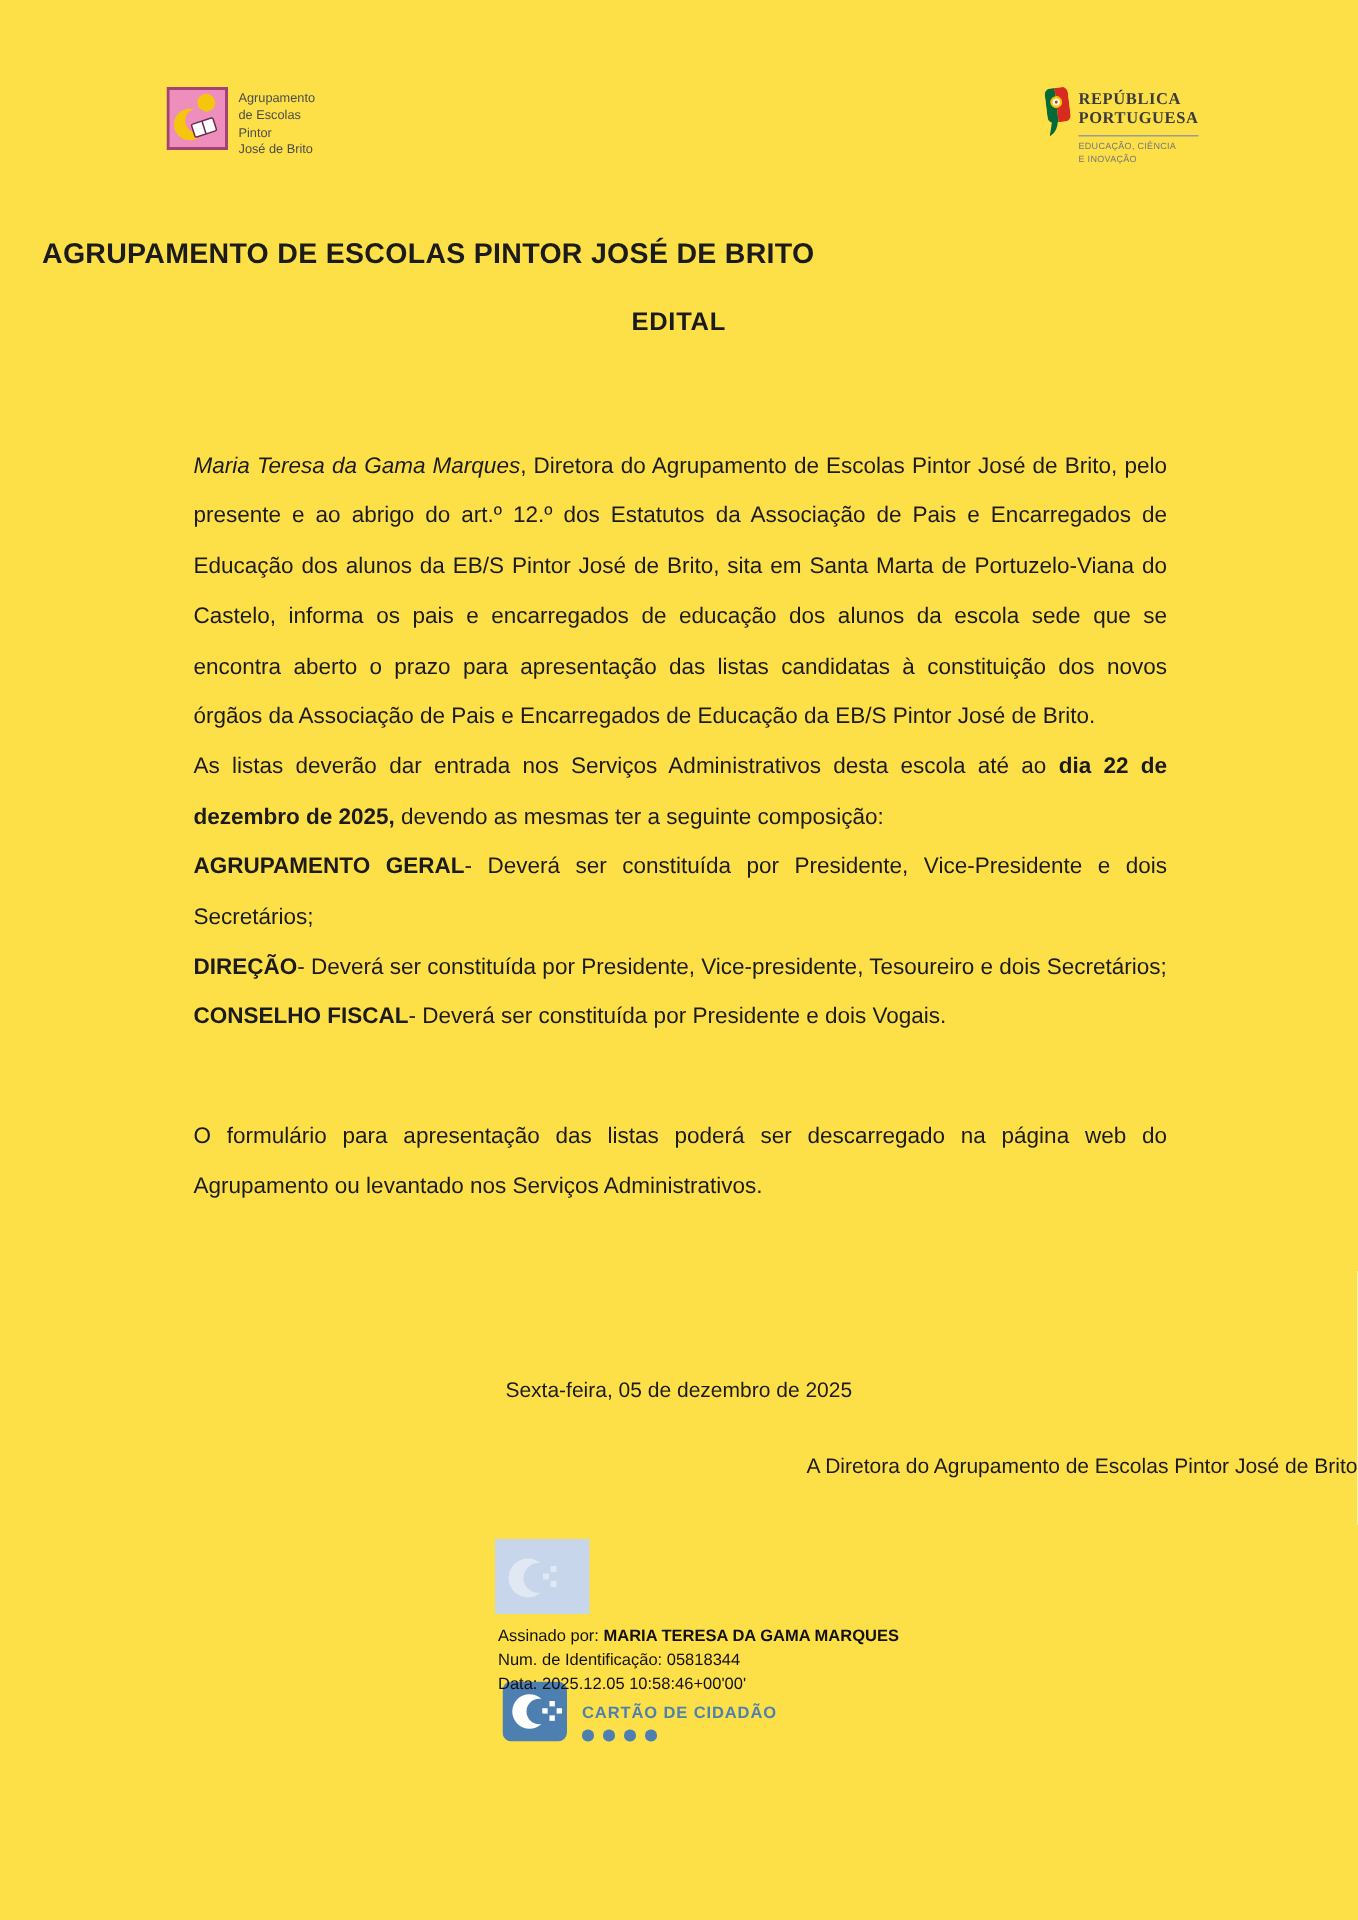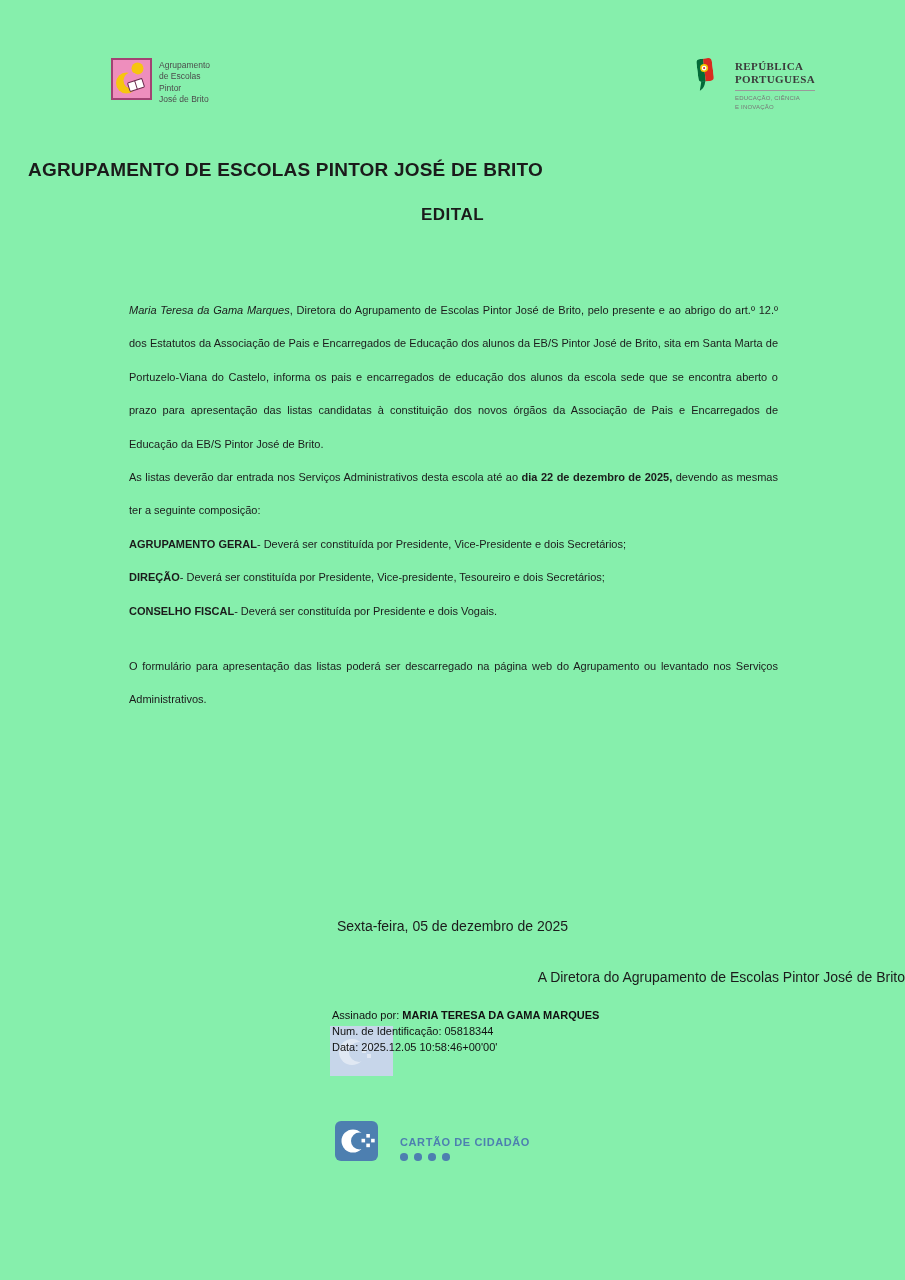--- a/index.html
+++ b/index.html
@@ -1,30 +1,30 @@
 <!DOCTYPE html>
 <html><head>
 <meta charset="utf-8">
 <style>
   html, body { margin: 0; padding: 0; background: #ffffff; }
   .page {
     position: relative;
     width: 905px;
     height: 1280px;
-    background: #86efac;
+    background: #fde047;
     font-family: "Liberation Sans", sans-serif;
     color: #1b1b1b;
     overflow: hidden;
   }
 
   
   .school-logo { position: absolute; left: 111px; top: 58px; display: flex; gap: 7px; }
   .school-logo-text { font-size: 8.5px; line-height: 1.35; color: #4c4c4c; padding-top: 2px; }
 
-  .gov-logo { position: absolute; left: 696px; top: 57px; display: flex; gap: 20px; }
+  .gov-logo { position: absolute; left: 696px; top: 57px; display: flex; gap: 4px; }
   .gov-title {
     font-family: "Liberation Serif", serif;
     font-weight: bold; font-size: 11px; line-height: 1.18;
     color: #3b3b3b; letter-spacing: 0.4px; padding-top: 3px;
   }
   .gov-dept {
     margin-top: 4px; border-top: 1px solid #9a9a9a; padding-top: 3px;
     font-size: 6px; line-height: 1.5; color: #777; letter-spacing: 0.2px;
   }
 
@@ -34,49 +34,49 @@
     text-align: left; font-weight: bold; font-size: 19px; letter-spacing: 0.2px; padding-left: 28px;
   }
   .doc-subtitle {
     position: absolute; top: 205px; left: 0; width: 100%;
     text-align: center; font-weight: bold; font-size: 17px; letter-spacing: 0.5px;
   }
 
   
   .body-text {
     position: absolute; left: 129px; top: 294px; width: 649px;
-    font-size: 11px; line-height: 33.4px; text-align: justify;
+    font-size: 15px; line-height: 33.4px; text-align: justify;
     text-justify: inter-word;
   }
   .body-text p { margin: 0; }
-  .body-text .gap-above { margin-top: 22px; }
+  .body-text .gap-above { margin-top: 46px; }
   .italic { font-style: italic; }
   .bold { font-weight: bold; }
 
   
   .center-line {
     position: absolute; left: 0; width: 100%;
     text-align: center; font-size: 14px;
   }
   .date-line { top: 918px; }
   .signer-line { top: 969px; text-align: right; }
 
   
   .sig-highlight {
     position: absolute; left: 330px; top: 1026px;
     width: 63px; height: 50px; background: #c7d6ea;
   }
   .sig-highlight svg { position: absolute; left: 4px; top: 6px; opacity: 0.45; }
   .sig-block {
-    position: absolute; left: 332px; top: 1008px; z-index: 2;
+    position: absolute; left: 332px; top: 1084px; z-index: 2;
     font-size: 11px; line-height: 15.8px; color: #111;
   }
 
   
-  .cc-block { position: absolute; left: 335px; top: 1121px; display: flex; gap: 22px; }
+  .cc-block { position: absolute; left: 335px; top: 1121px; display: flex; gap: 10px; }
   .cc-right { padding-top: 15px; }
   .cc-label {
     color: #4d7fb0; font-weight: bold; font-size: 11px; letter-spacing: 0.6px;
   }
   .cc-dots { display: flex; gap: 6.5px; margin-top: 5px; }
   .cc-dot { width: 7.5px; height: 7.5px; border-radius: 50%; background: #4d7fb0; }
 </style>
 </head>
 <body>
 

